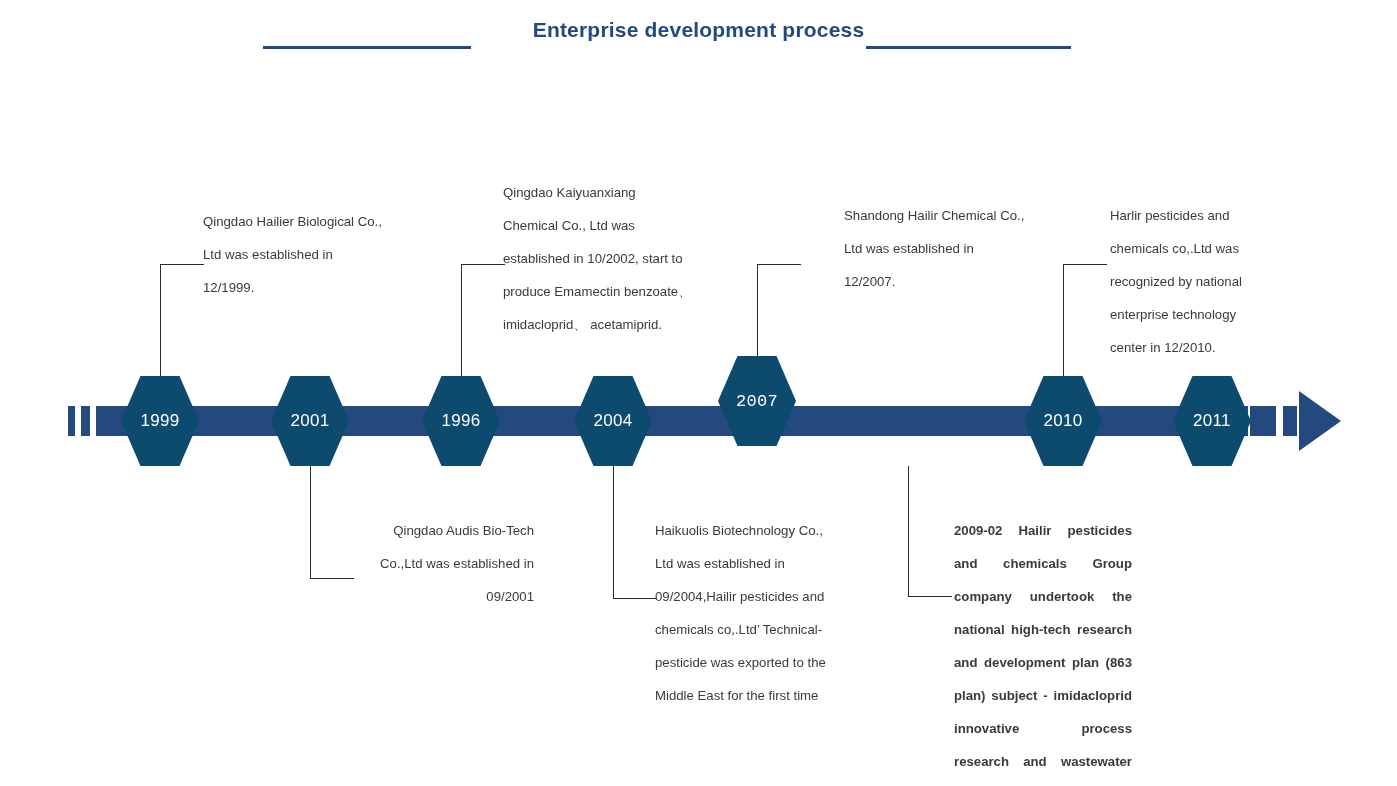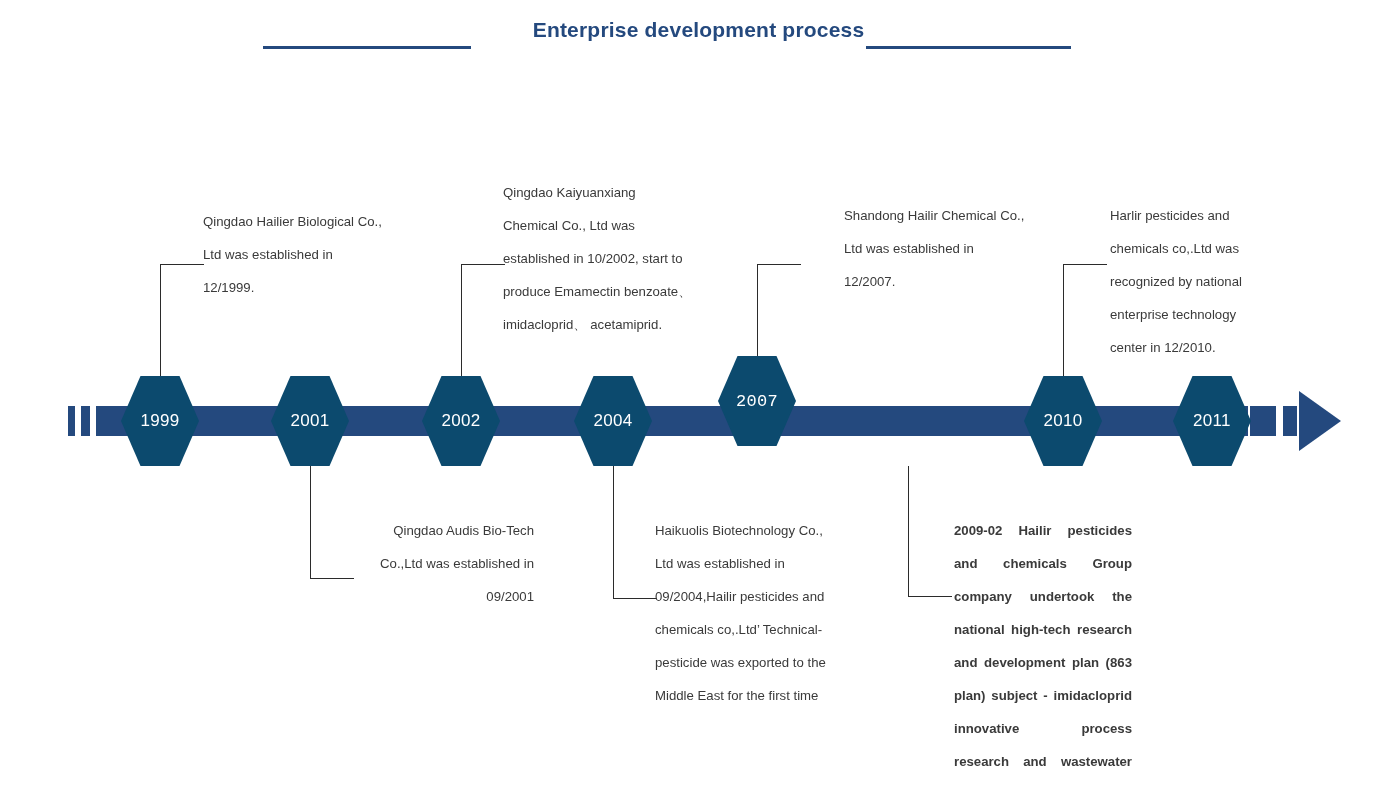--- a/index.html
+++ b/index.html
@@ -180,21 +180,21 @@
     <div class="h" style="left:0; top:130px; width:44px;"></div>
   </div>
 
   <div class="hex" style="left:121px; top:376px;">
     <span>1999</span>
   </div>
   <div class="hex" style="left:271px; top:376px;">
     <span>2001</span>
   </div>
   <div class="hex" style="left:422px; top:376px;">
-    <span>2002</span>
+    <span>1996</span>
   </div>
   <div class="hex" style="left:574px; top:376px;">
     <span>2004</span>
   </div>
   <div class="hex" style="left:718px; top:356px;font-family:Liberation Mono, monospace;">
     <span>2007</span>
   </div>
   <div class="hex" style="left:1024px; top:376px;">
     <span>2010</span>
   </div>

